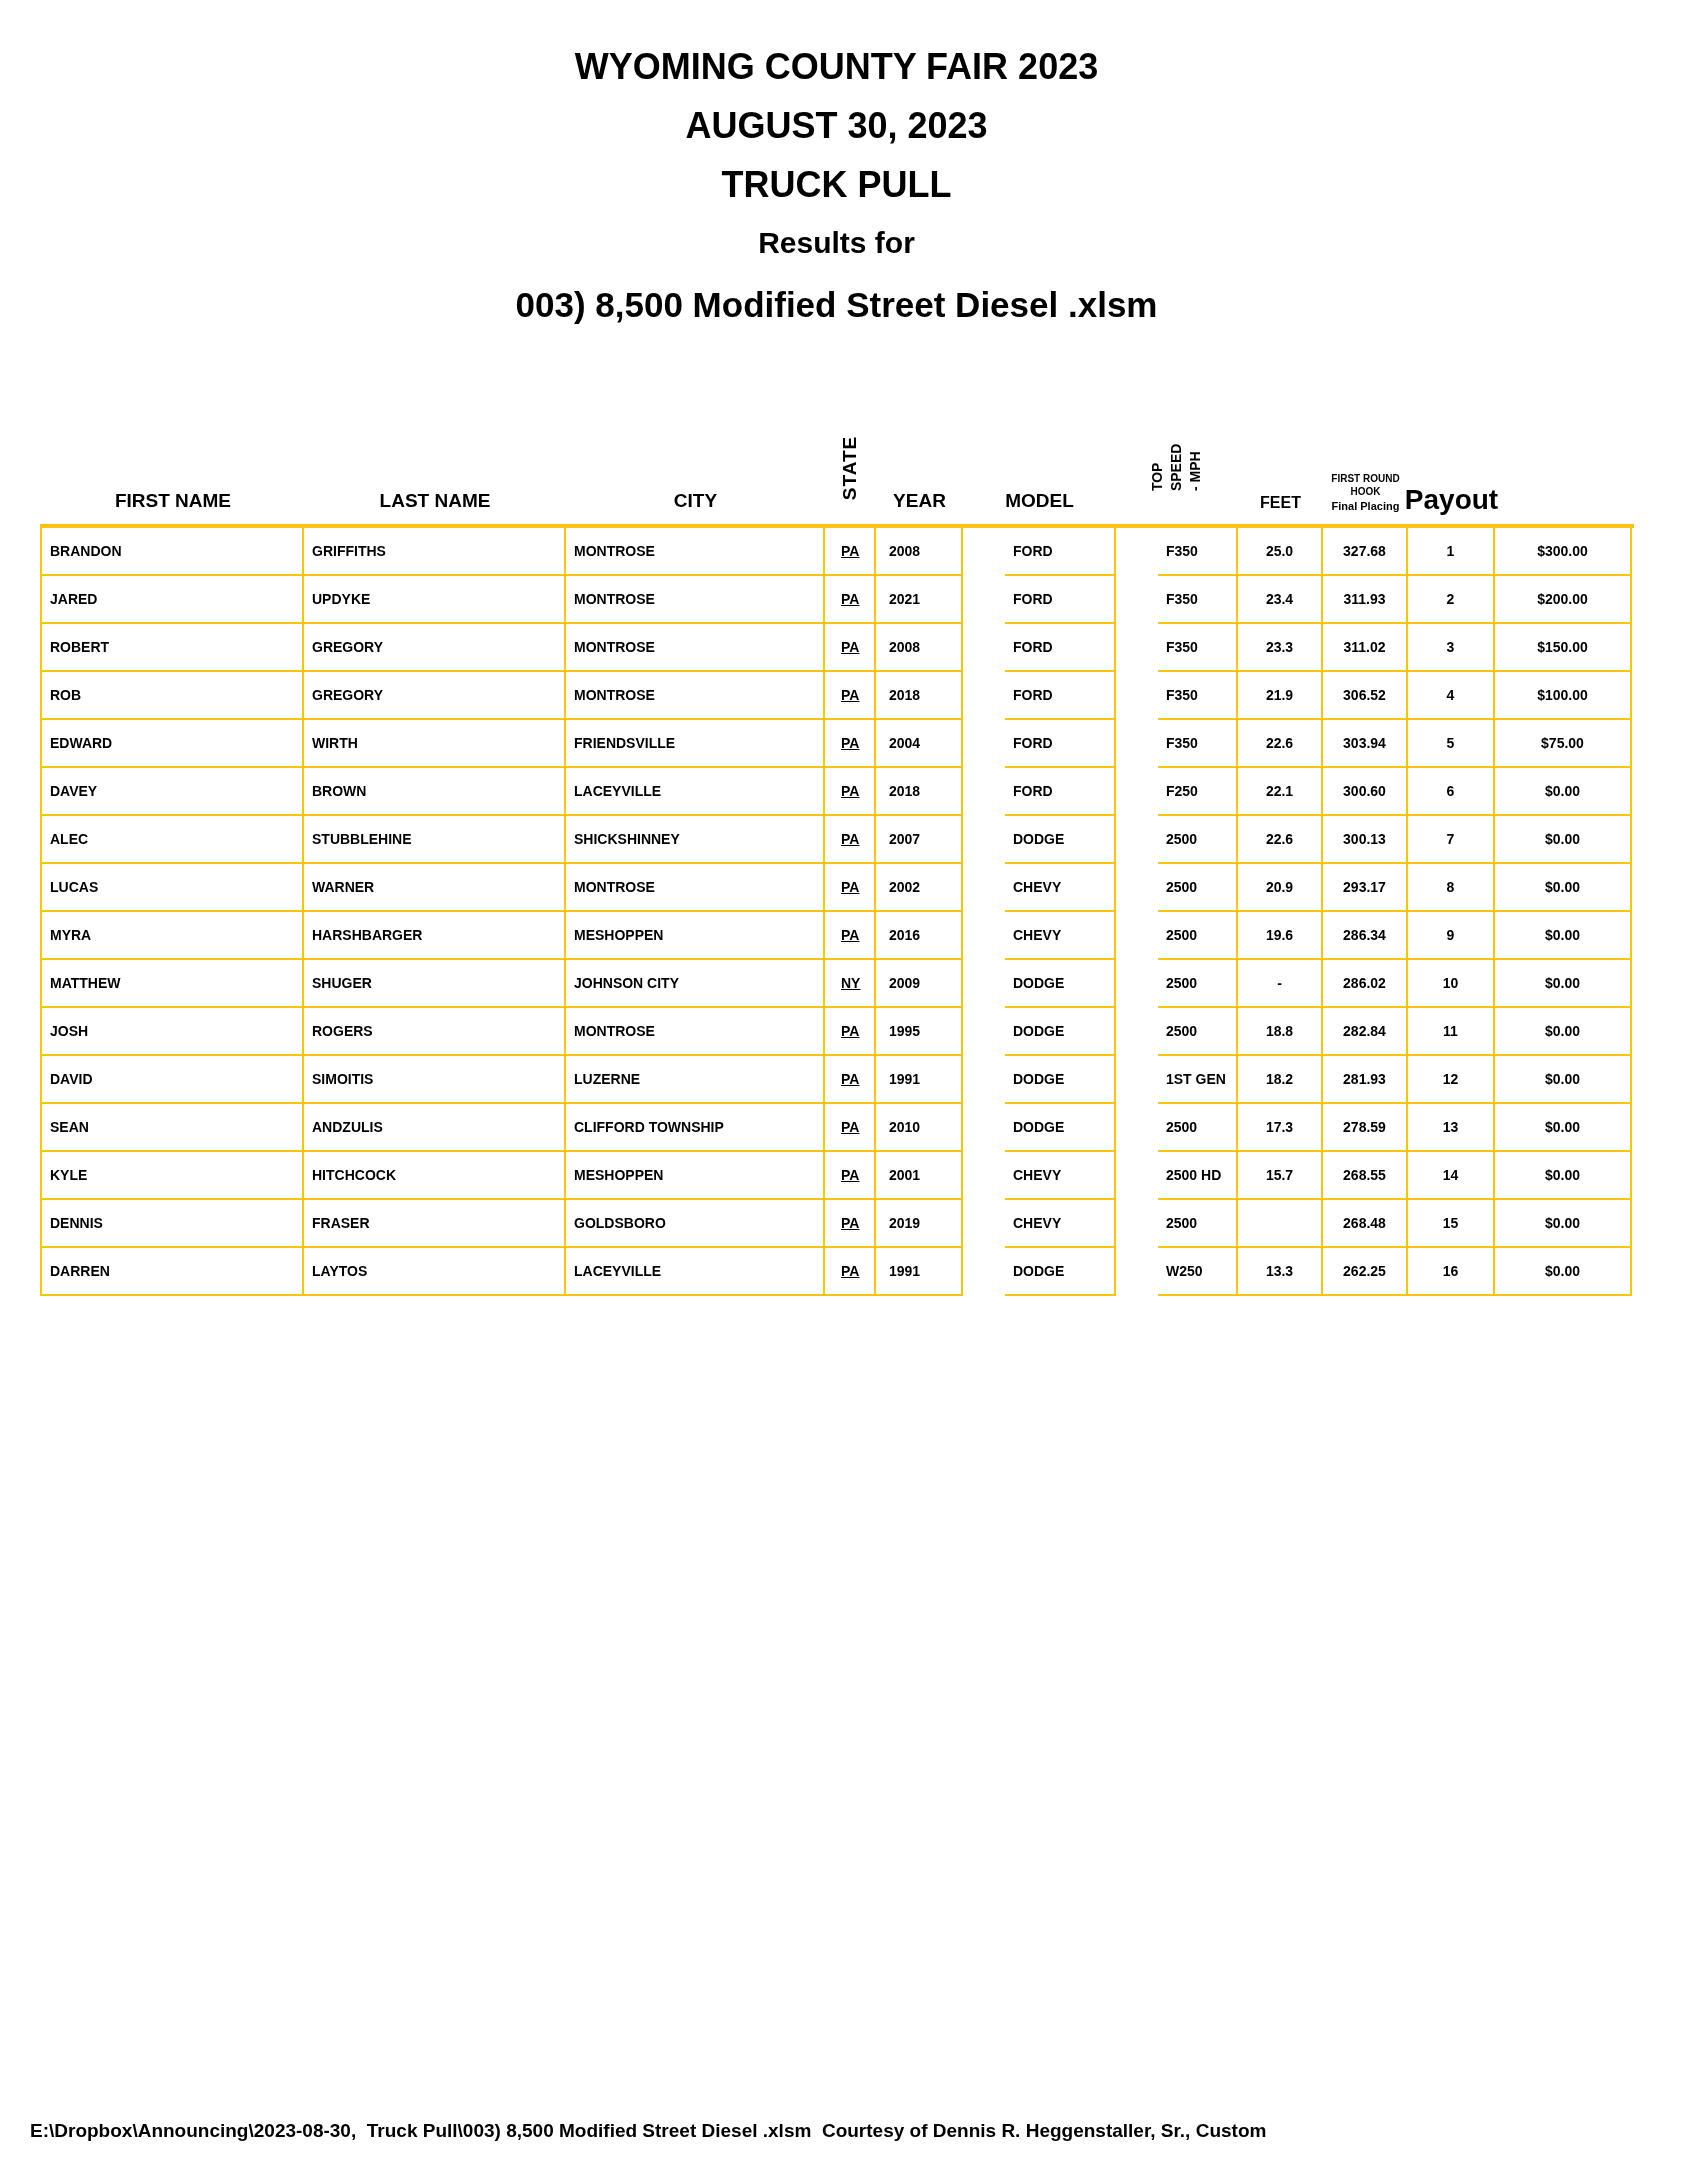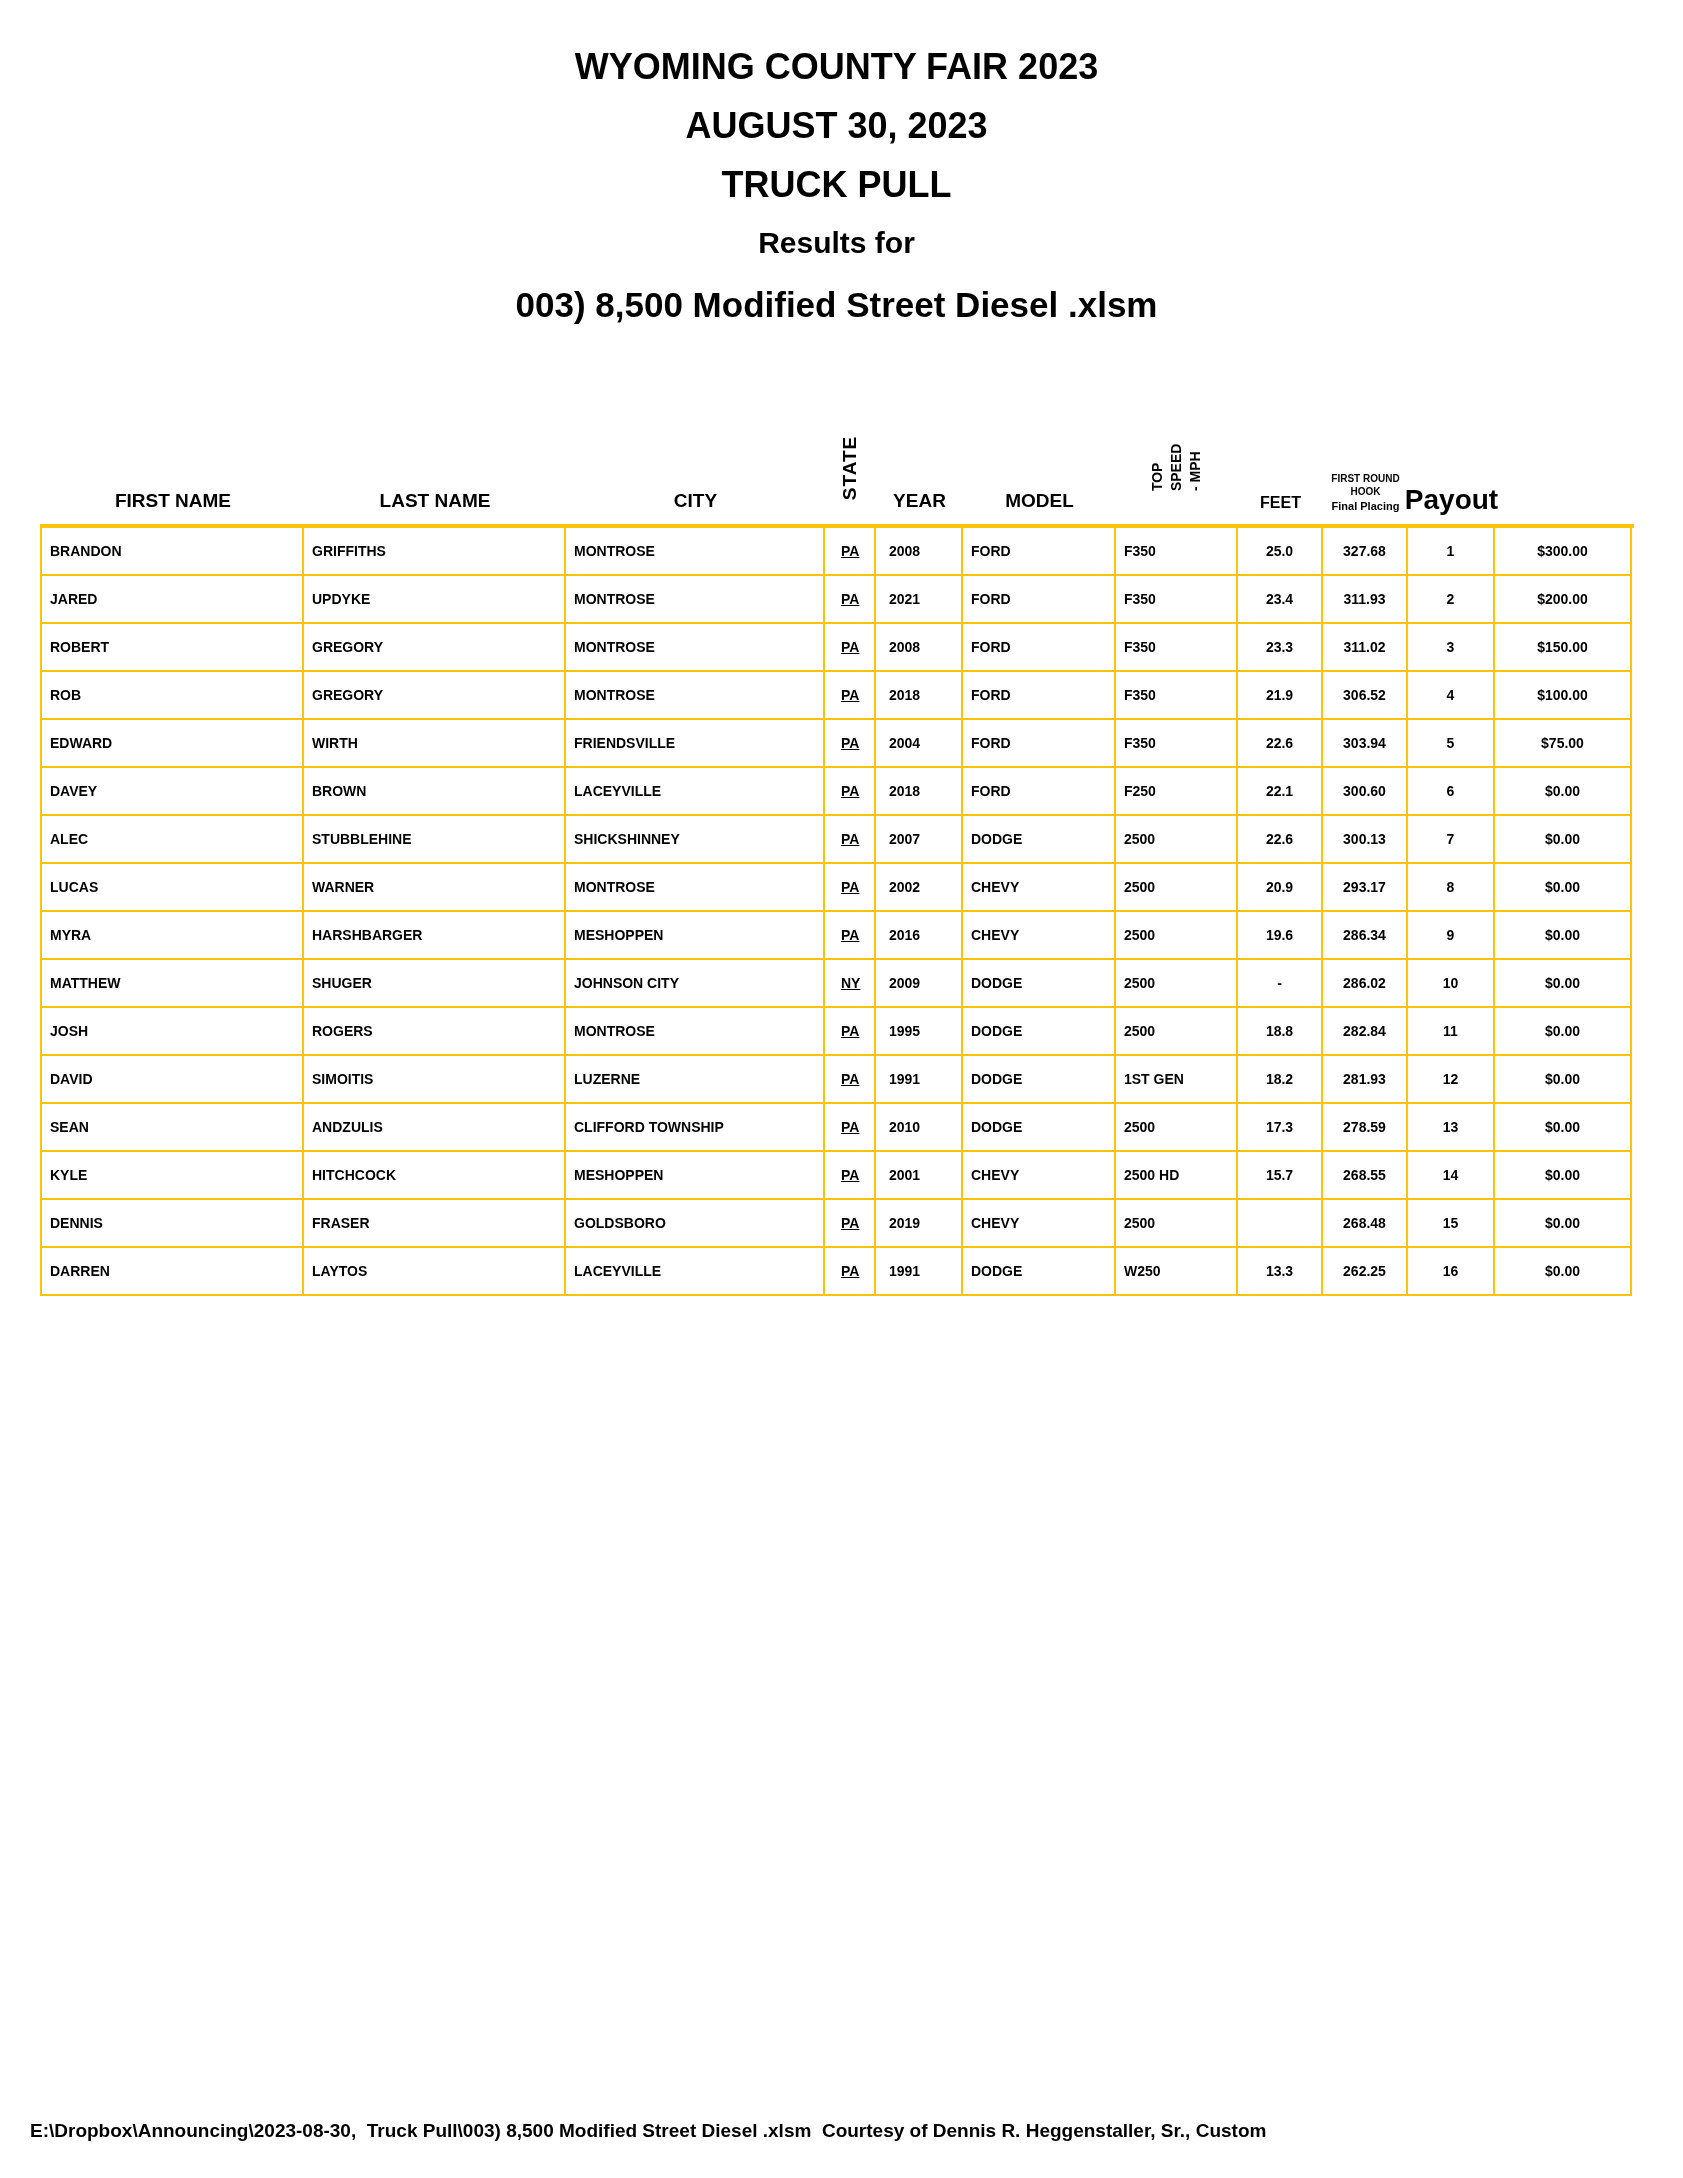--- a/index.html
+++ b/index.html
@@ -67,21 +67,21 @@
     border-right:2px solid var(--gold);
     border-bottom:2px solid var(--gold);
     display:flex;align-items:center;
     font-size:14px;font-weight:bold;
     white-space:pre;overflow:hidden;
     background:#ffffff;
   }
   .c0,.c1,.c2{padding-left:8px;justify-content:flex-start;}
   .c3{padding-left:16px;justify-content:flex-start;text-decoration:underline;}
   .c4{padding-left:13px;justify-content:flex-start;}
-  .c5,.c6{padding-left:8px;justify-content:flex-start;}
+  .c5,.c6{padding-left:8px;justify-content:flex-start;margin-left:42px;}
   .c7,.c8,.c9,.c10{justify-content:center;}
   
   .footer{
     position:absolute;left:30px;top:2053px;width:1634px;
     font-weight:bold;font-size:19px;line-height:31px;
     white-space:pre;
   }
 </style>
 </head>
 <body>

